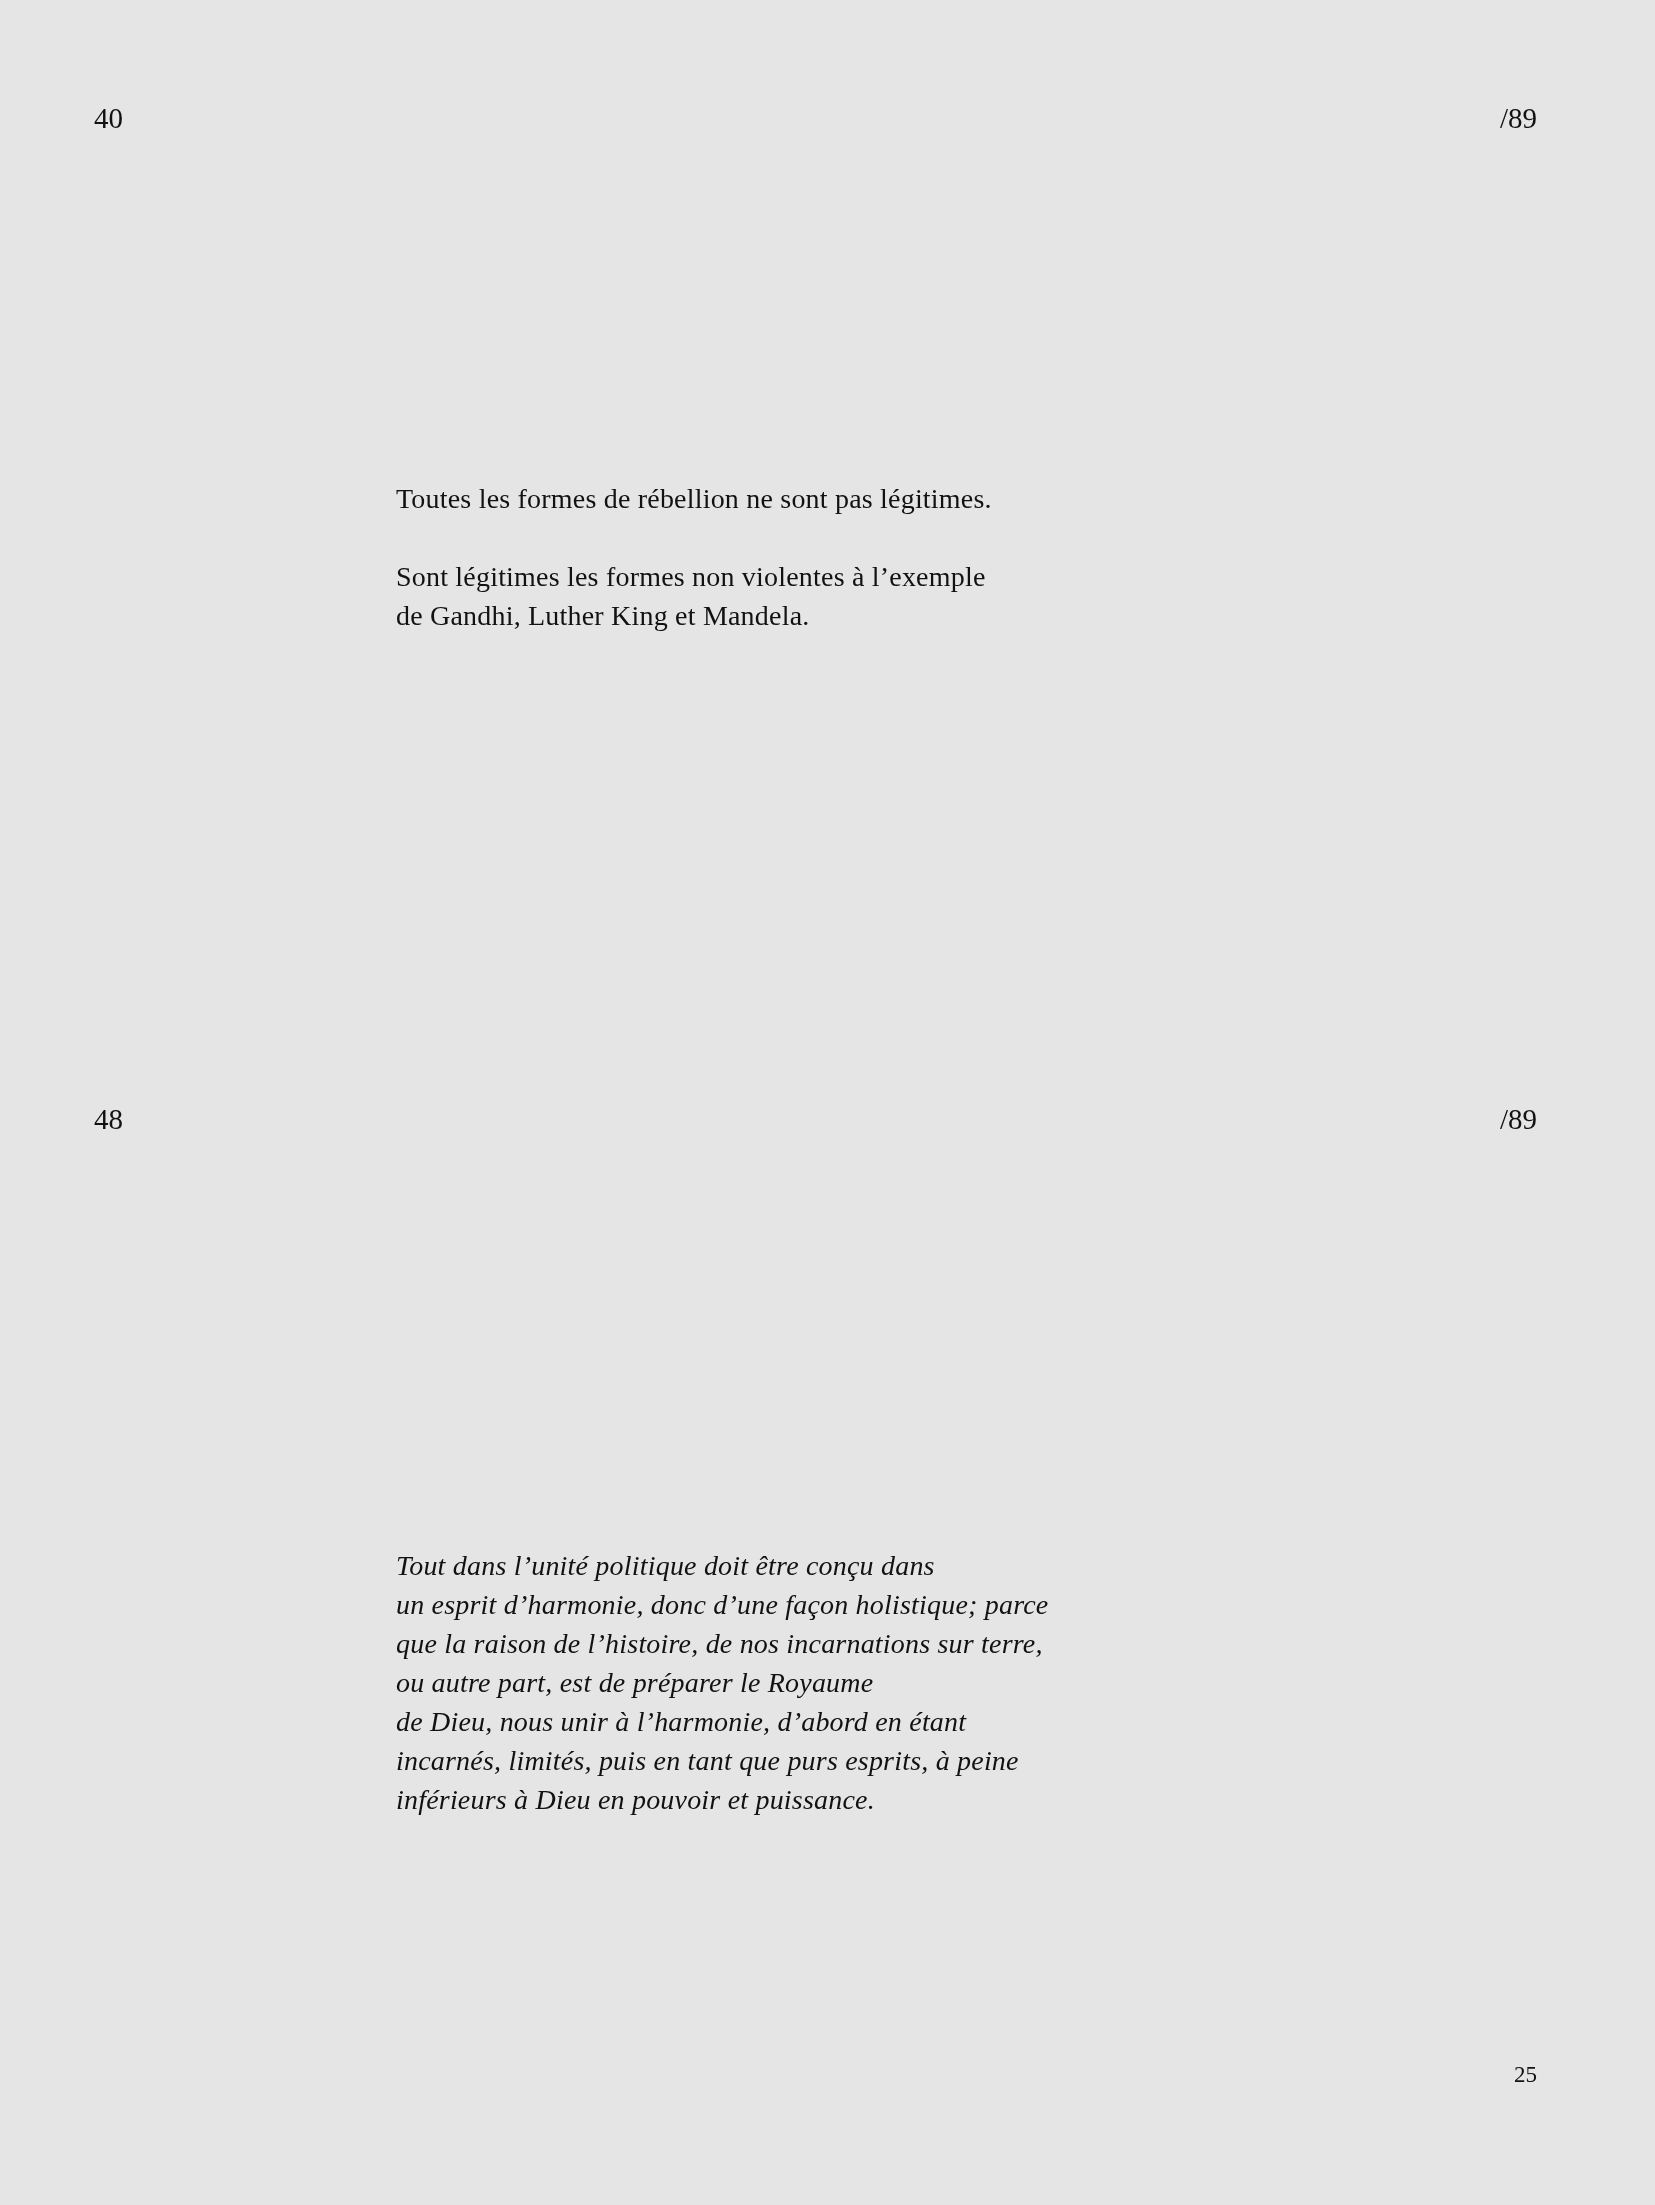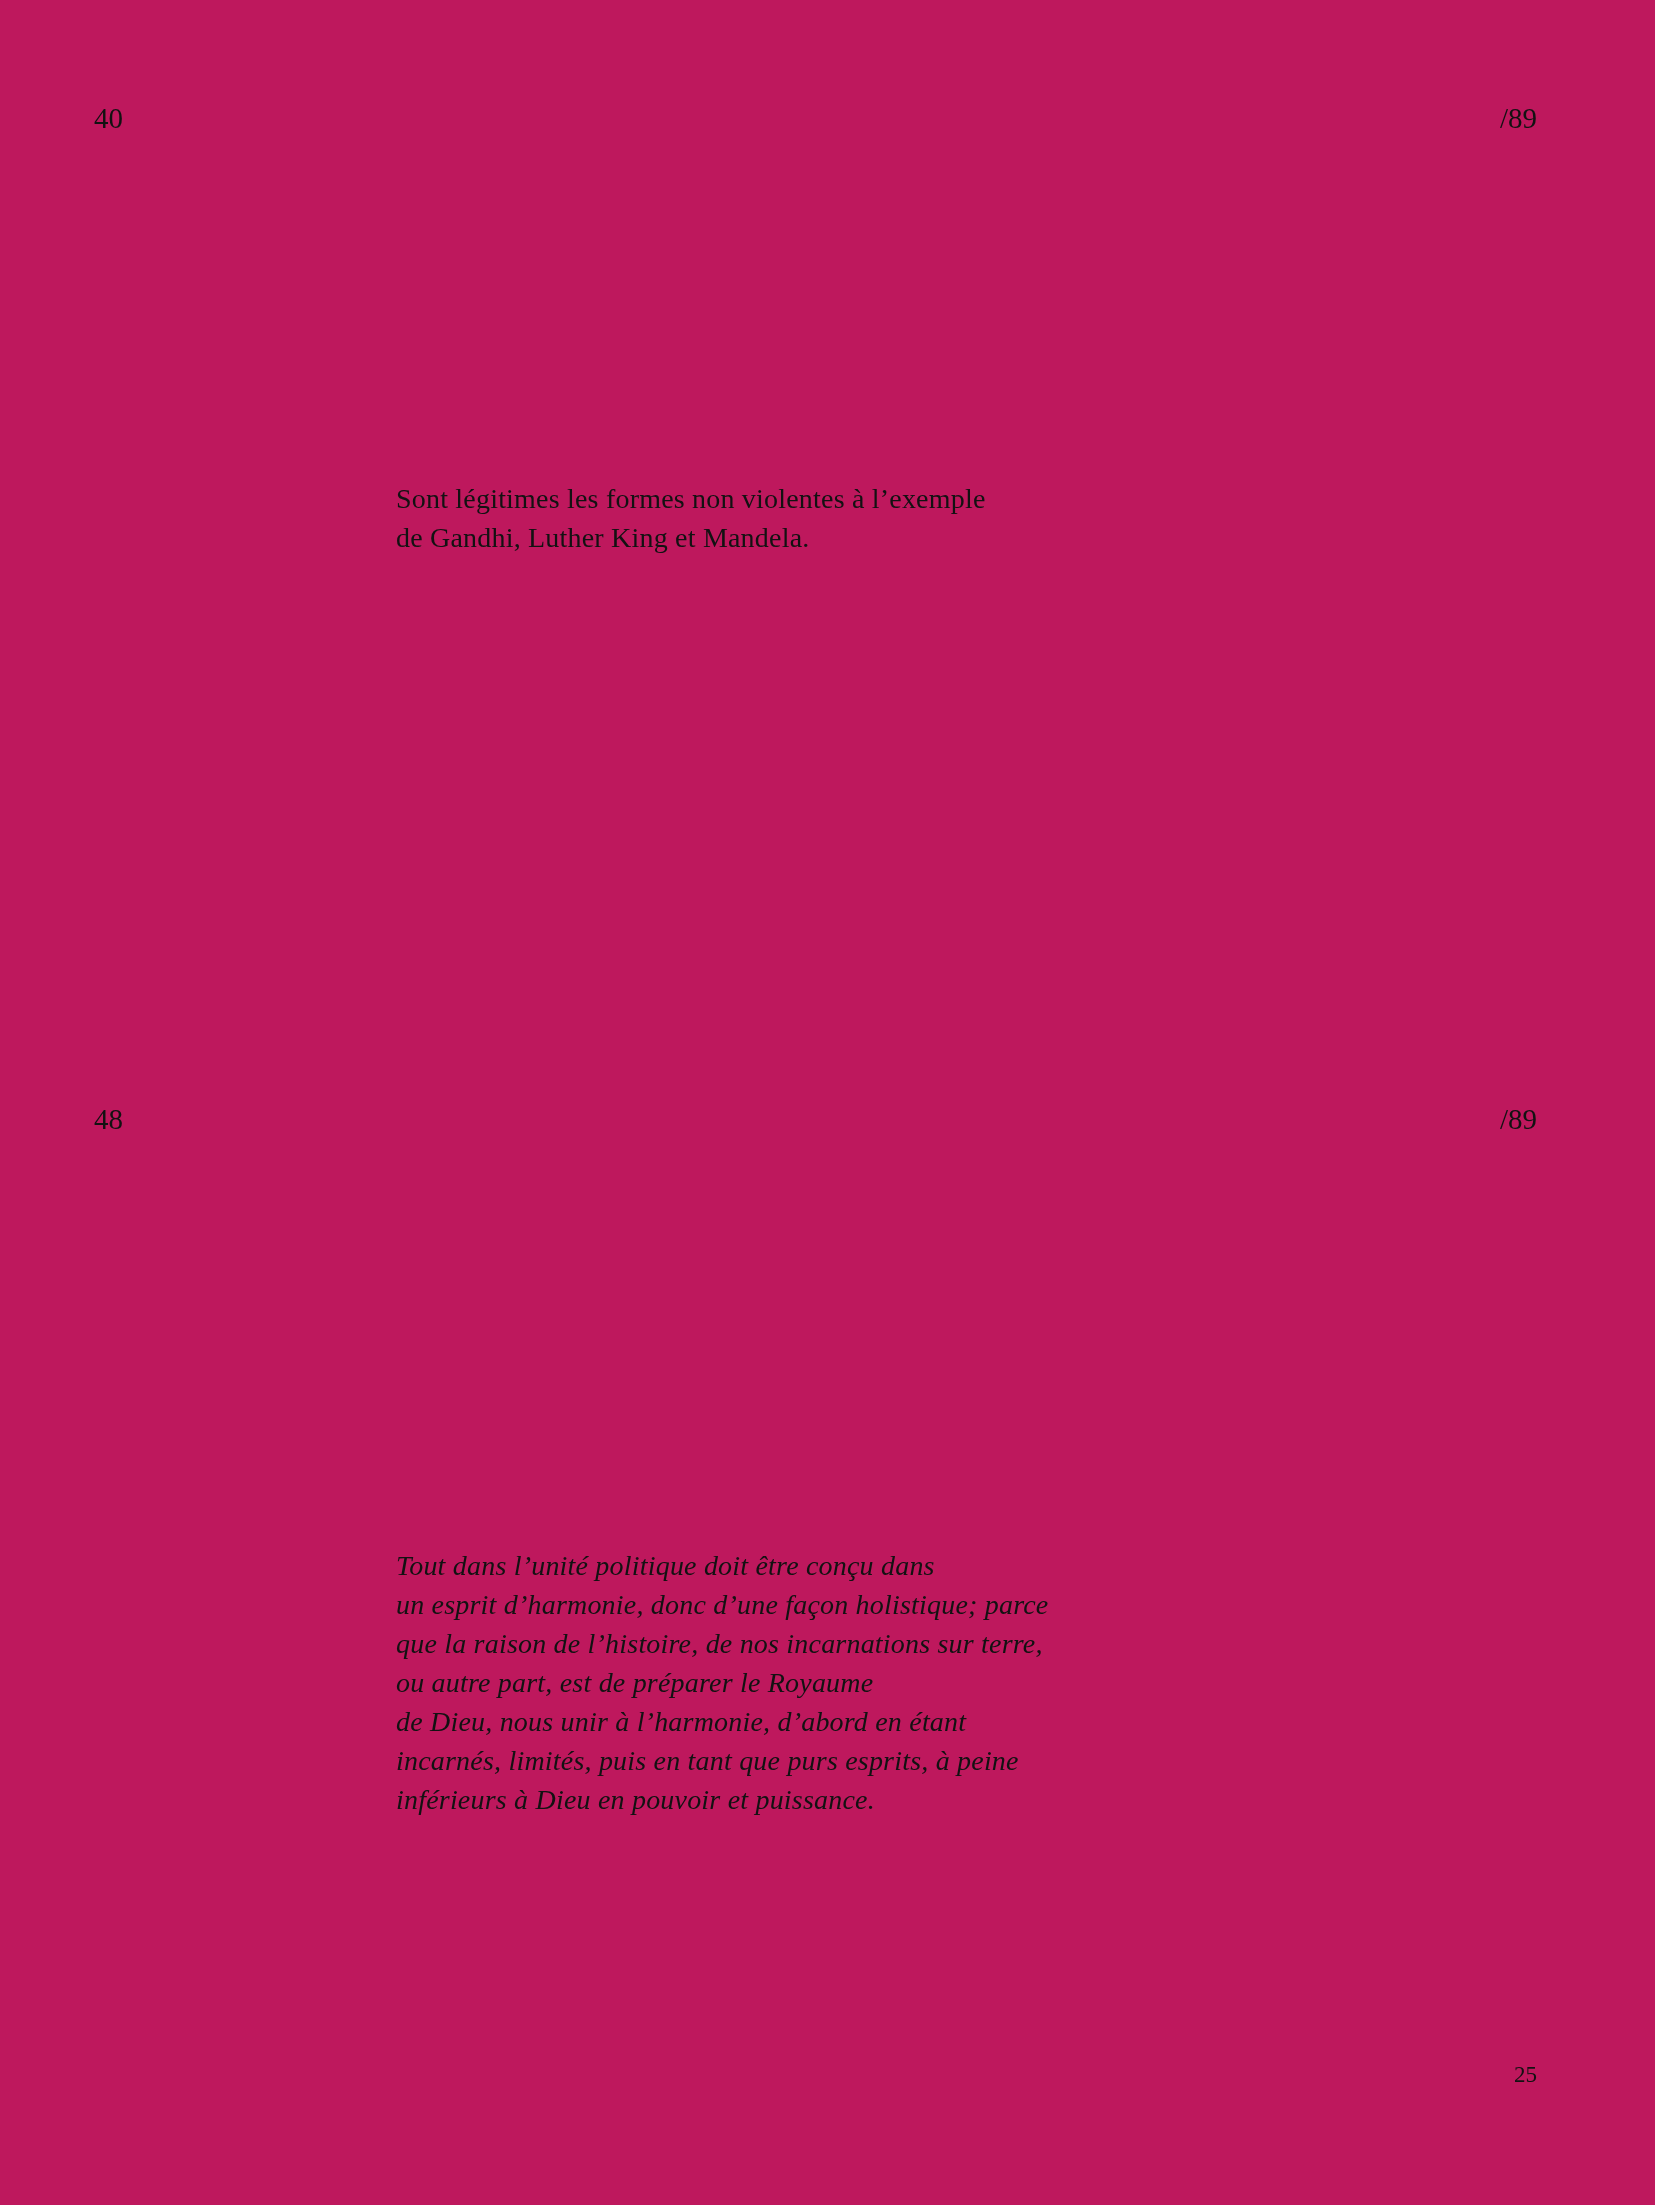--- a/index.html
+++ b/index.html
@@ -5,21 +5,21 @@
 <style>
   html, body {
     margin: 0;
     padding: 0;
     background: #ffffff;
   }
   .page {
     position: relative;
     width: 1656px;
     height: 2205px;
-    background: #be185d;
+    background: #e5e5e5;
     color: #121212;
     font-family: "Liberation Serif", "DejaVu Serif", serif;
     overflow: hidden;
   }
   .entry-number {
     position: absolute;
     left: 94px;
     font-size: 29px;
     line-height: 1;
   }
@@ -60,20 +60,21 @@
 </style>
 </head>
 <body>
 
 <div class="page">
 
   <span class="entry-number hdr-40">40</span>
   <span class="entry-pageref hdr-40">/89</span>
 
   <div class="text-block blk-40">
+    <p class="paragraph">Toutes les formes de rébellion ne sont pas légitimes.</p>
     <p class="paragraph">Sont légitimes les formes non violentes à l’exemple
 de Gandhi, Luther King et Mandela.</p>
   </div>
 
   <span class="entry-number hdr-41">48</span>
   <span class="entry-pageref hdr-41">/89</span>
 
   <div class="text-block blk-41">
     <p class="paragraph">Tout dans l’unité politique doit être conçu dans
 un esprit d’harmonie, donc d’une façon holistique; parce

